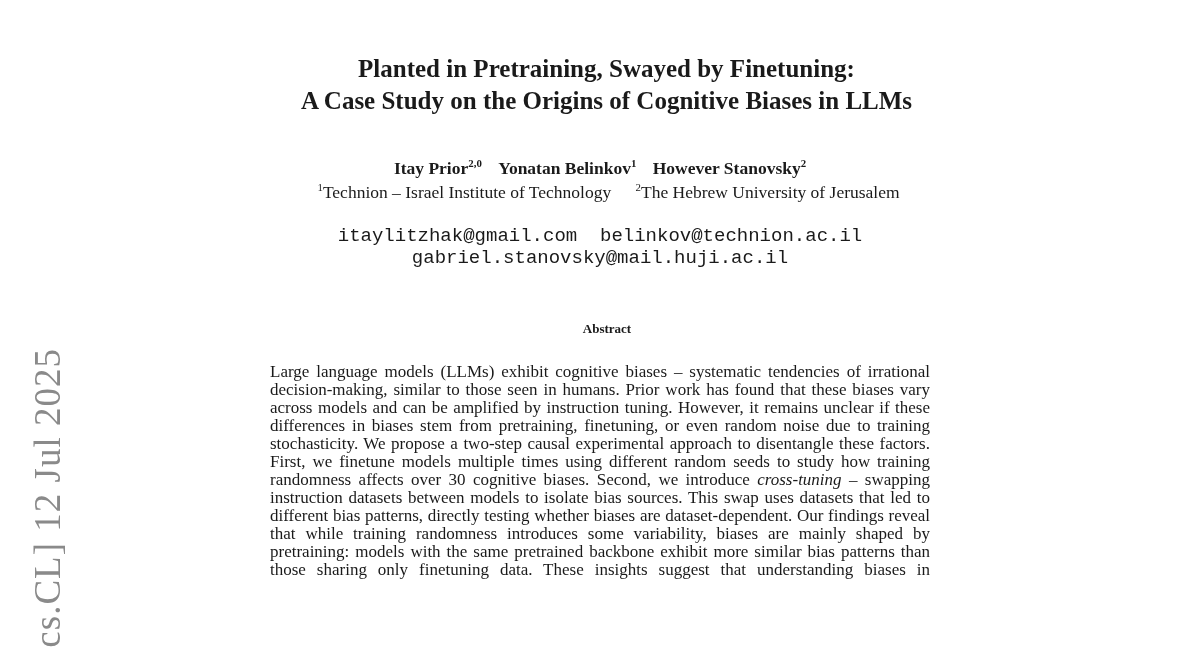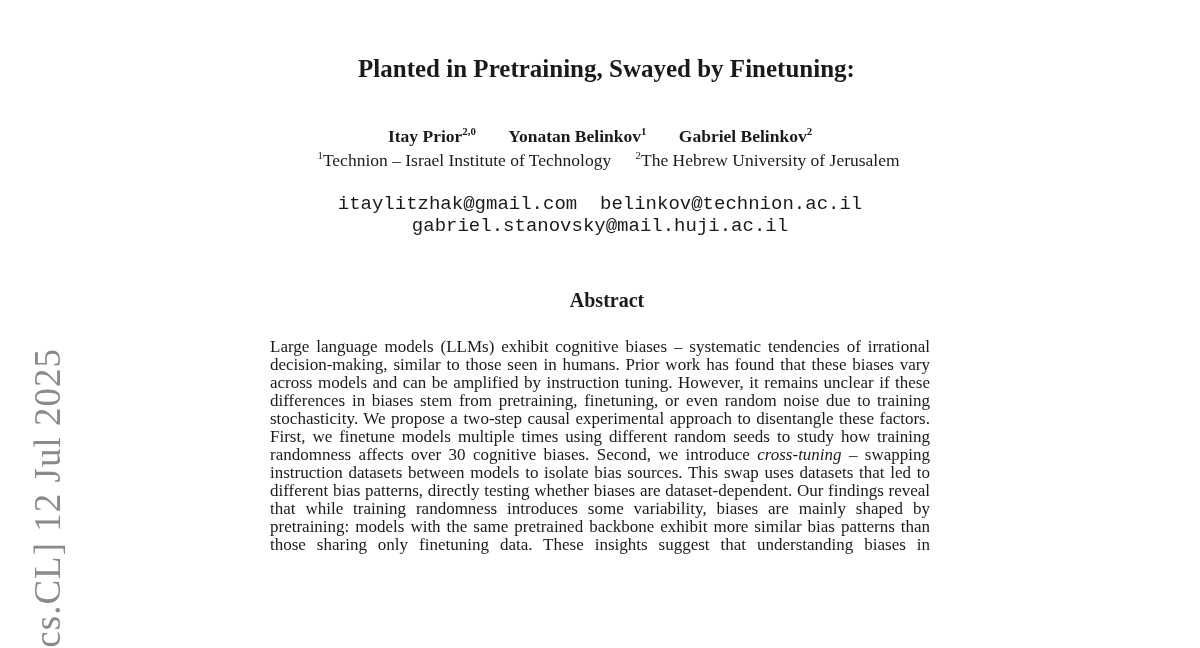--- a/index.html
+++ b/index.html
@@ -43,21 +43,21 @@
   }
   .authors {
     margin-top: 40px;
     text-align: center;
     font-size: 17.5px;
     font-weight: bold;
     line-height: 22px;
     white-space: nowrap;
   }
   .author + .author {
-    margin-left: 28px;
+    margin-left: 12px;
   }
   .affiliations {
     margin-top: 2px;
     text-align: center;
     font-size: 17.5px;
     line-height: 22px;
     white-space: nowrap;
     padding-left: 17px;
   }
   .affiliation + .affiliation {
@@ -74,21 +74,21 @@
     font-size: 19px;
     line-height: 22px;
     white-space: pre;
   }
   .email-line.first {
     margin-top: 22px;
   }
   .abstract-heading {
     margin: 52px 0 26px 14px;
     text-align: center;
-    font-size: 20px;
+    font-size: 13px;
     font-weight: bold;
   }
   .abstract-text {
     width: 660px;
     margin: 0 auto;
     font-size: 17px;
     line-height: 18px;
     text-align: justify;
     text-align-last: justify;
   }
@@ -98,26 +98,27 @@
 </style>
 </head>
 <body>
 
 <div class="arxiv-stamp" style="color: rgb(138, 138, 138);">[cs.CL]  12 Jul 2025</div>
 
 <main class="page">
 
   <h1 class="title">
     <span class="title-line">Planted in Pretraining, Swayed by Finetuning:</span>
+    <span class="title-line">A Case Study on the Origins of Cognitive Biases in LLMs</span>
   </h1>
 
   <div class="authors">
     <span class="author"><span>Itay Prior</span><sup>2,0</sup></span>
     <span class="author"><span>Yonatan Belinkov</span><sup>1</sup></span>
-    <span class="author"><span>Gabriel Belinkov</span><sup>2</sup></span>
+    <span class="author"><span>However Stanovsky</span><sup>2</sup></span>
   </div>
 
   <div class="affiliations">
     <span class="affiliation"><sup>1</sup><span>Technion – Israel Institute of Technology</span></span>
     <span class="affiliation"><sup>2</sup><span>The Hebrew University of Jerusalem</span></span>
   </div>
 
   <div class="email-line first">itaylitzhak@gmail.com  belinkov@technion.ac.il</div>
   <div class="email-line">gabriel.stanovsky@mail.huji.ac.il</div>
 

